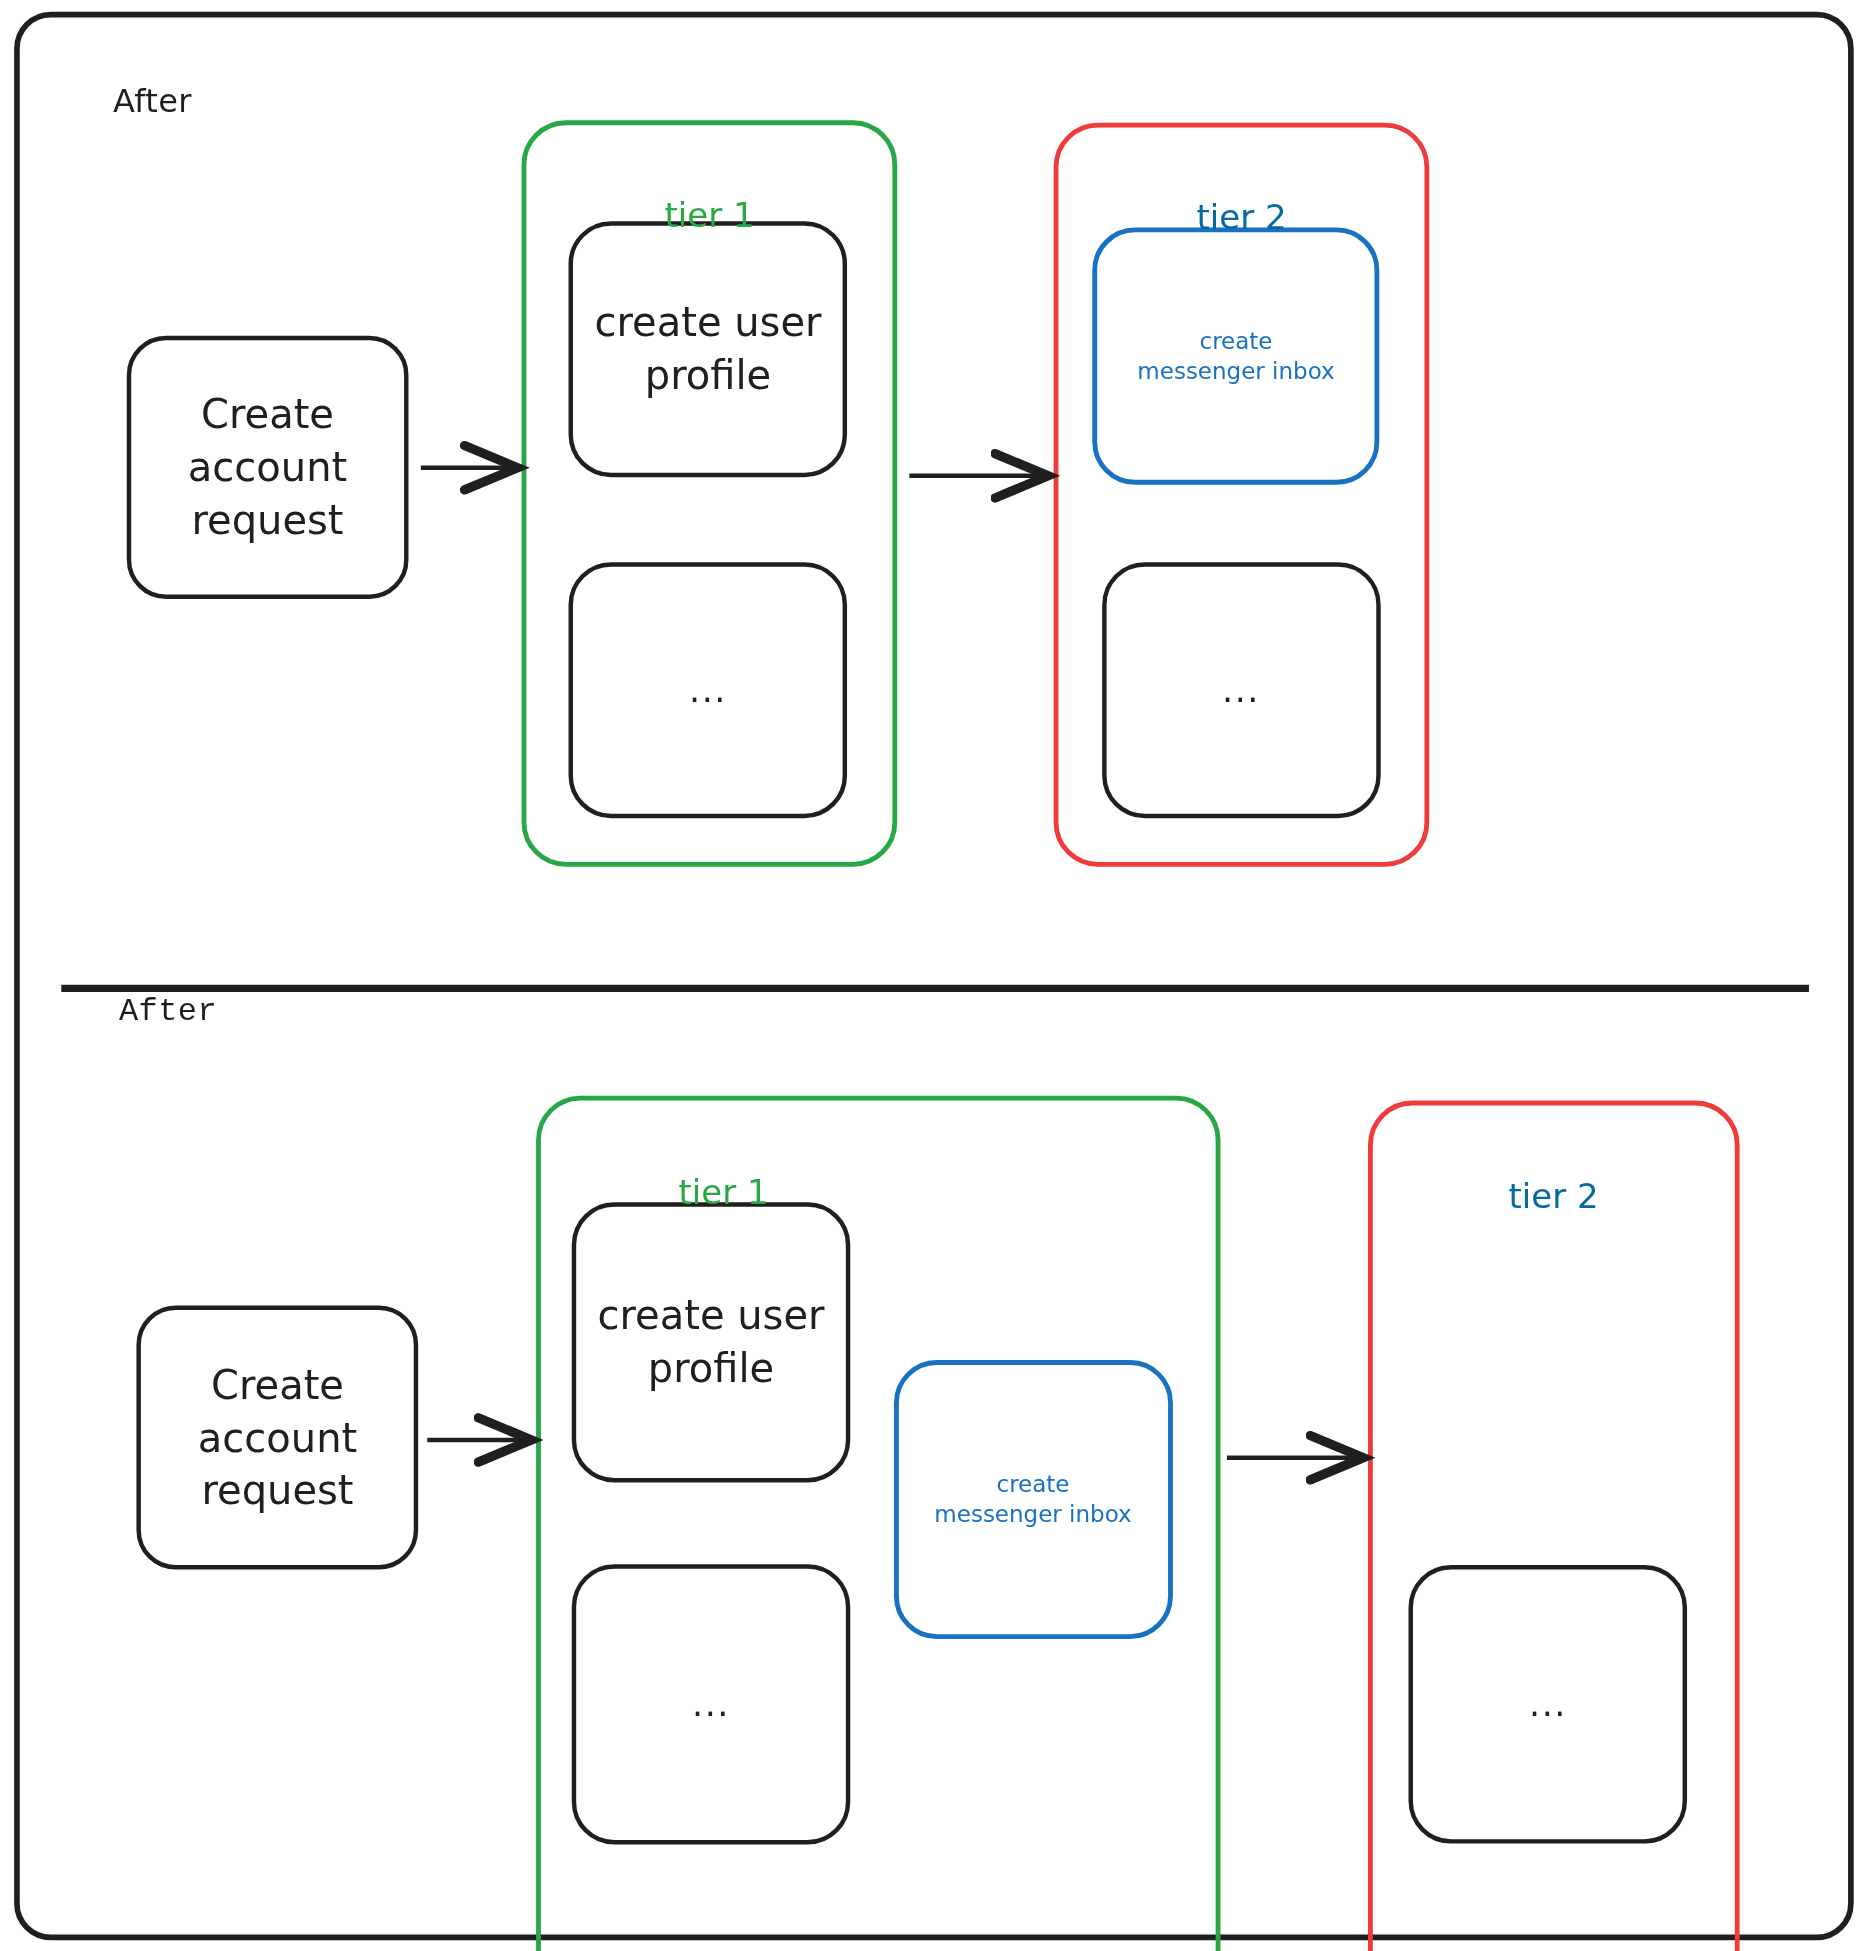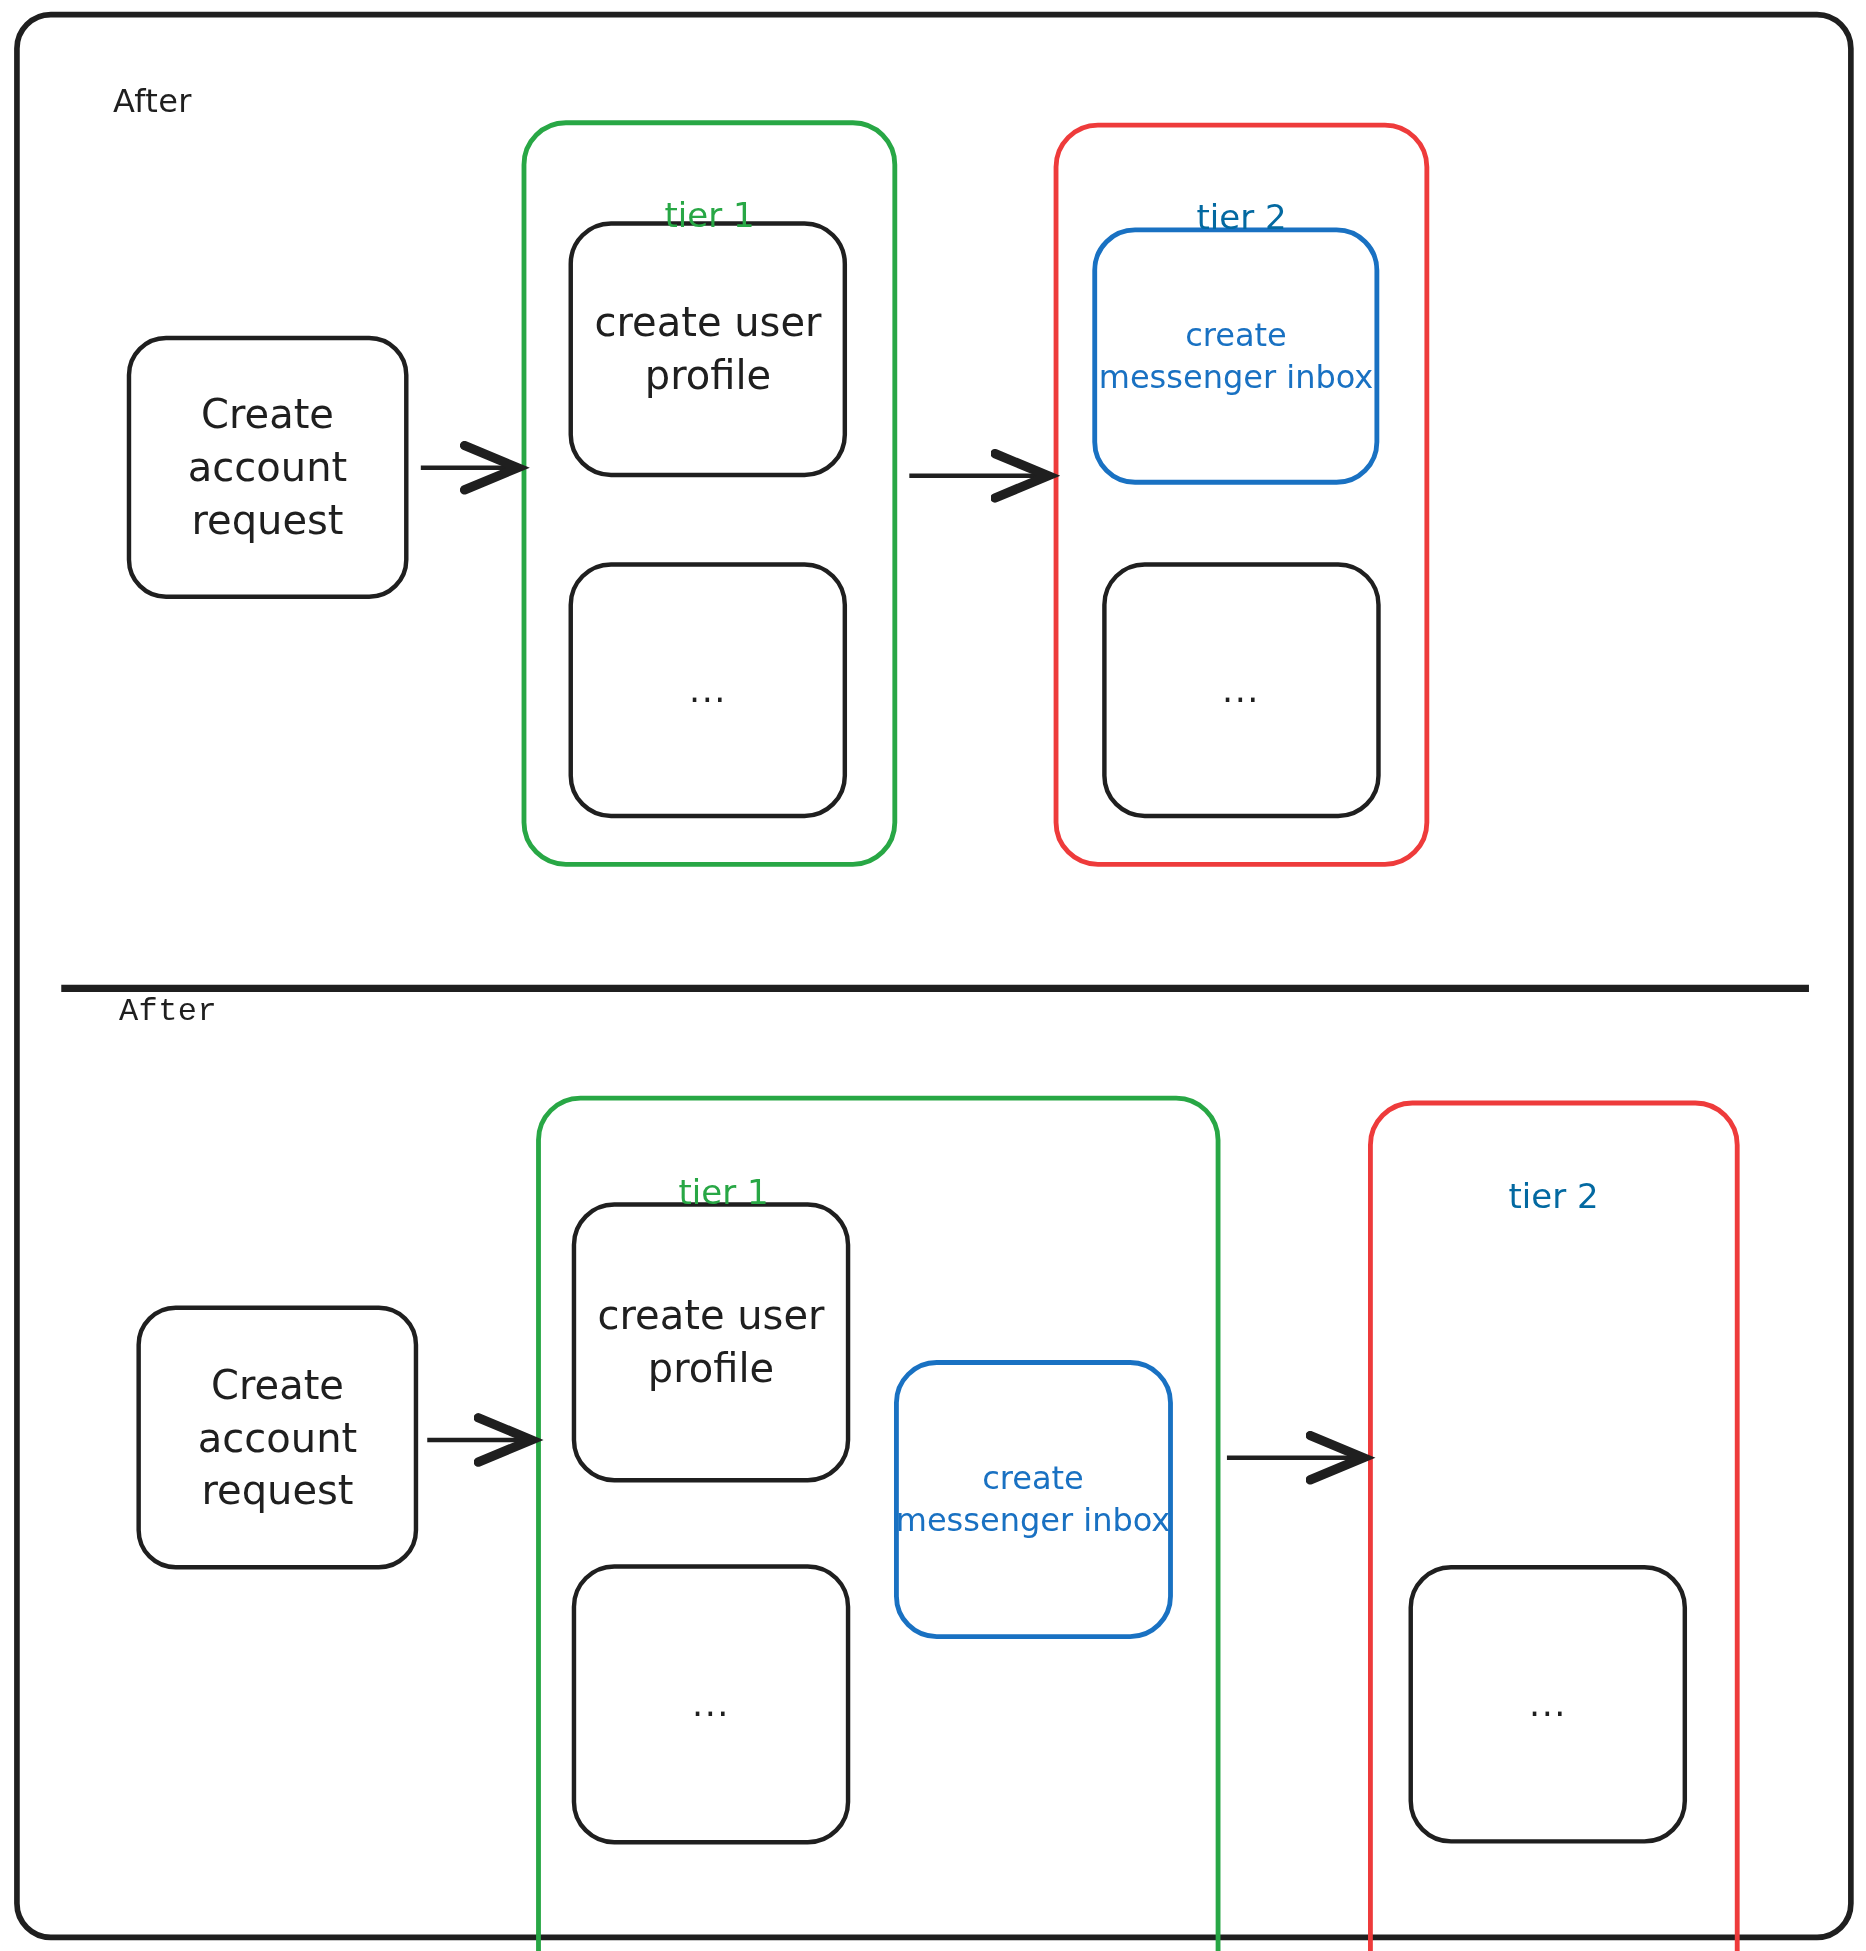--- a/index.html
+++ b/index.html
@@ -22,21 +22,21 @@
   }
   .section-title{
     font-size:32px;
     color:#1f1f1f;
     letter-spacing:0.4px;
   }
   .tier-title{font-size:34px;margin-top:44px;}
   .tier1-title{color:#28a745;}
   .tier2-title{color:#0369a1;}
   .node-text{font-size:40px;color:#1f1f1f;}
-  .node-text-blue{font-size:32px;color:#1971c2;}
+  .node-text-blue{font-size:23px;color:#1971c2;}
   .ellipsis{font-size:35px;color:#1f1f1f;letter-spacing:1.6px;}
 </style>
 </head>
 <body>
 
 <div id="canvas">
 
   <svg class="svg-layer" viewBox="0 0 2316 2421" xmlns="http://www.w3.org/2000/svg">
     <defs>
       <marker id="arrowV" markerWidth="16" markerHeight="16" refX="13.5" refY="6" orient="auto" markerUnits="strokeWidth">

